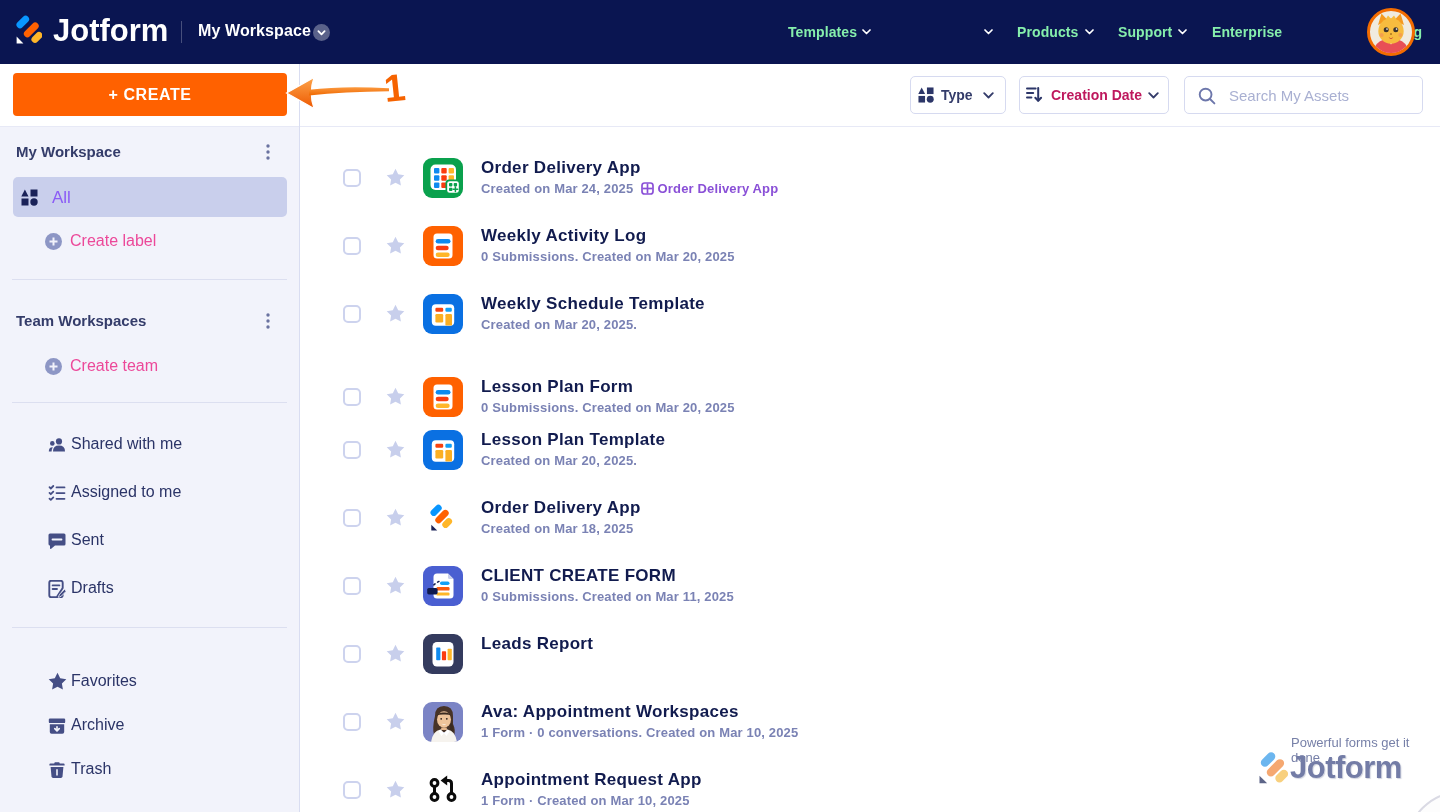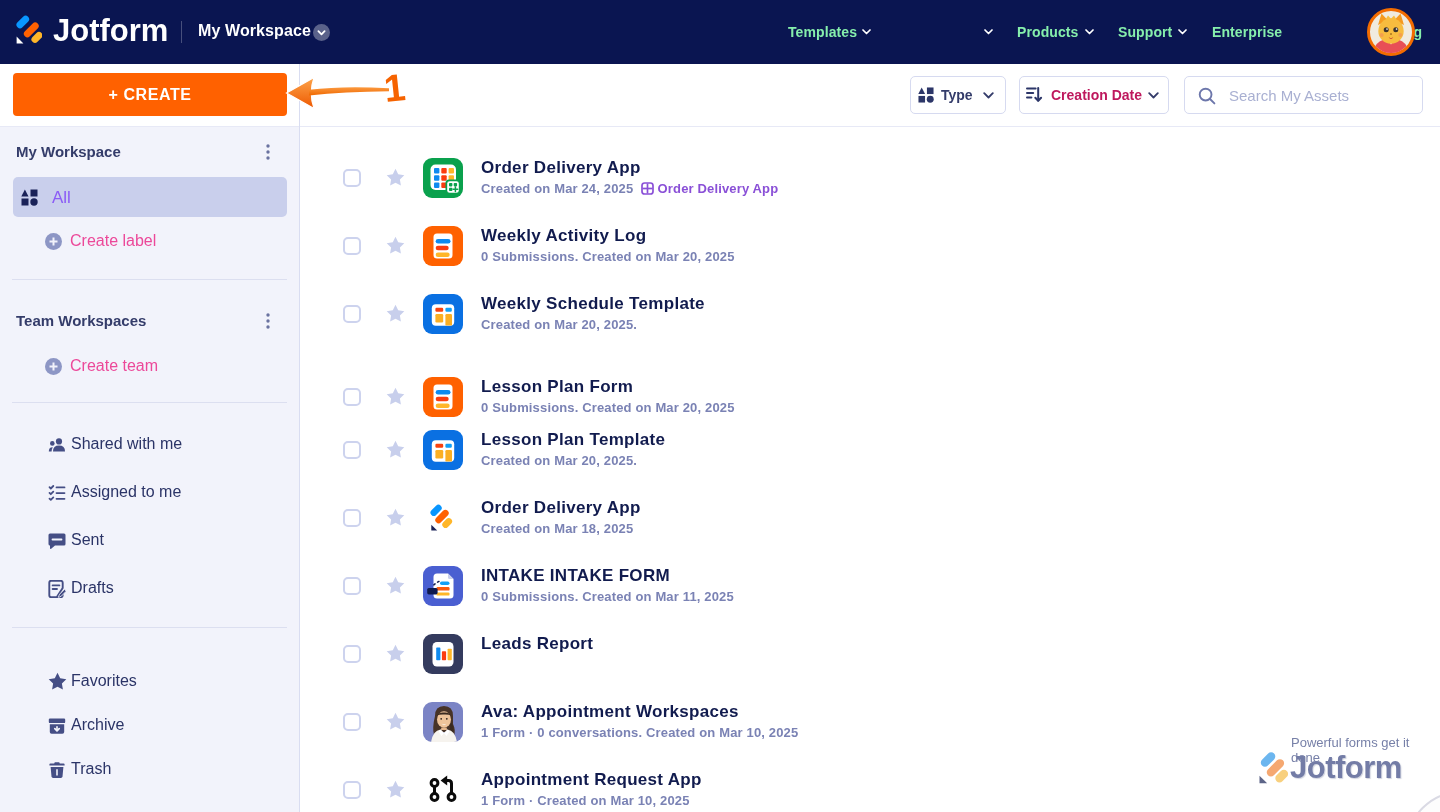--- a/index.html
+++ b/index.html
@@ -353,21 +353,21 @@
   <svg class="ricon" width="40" height="40" viewBox="0 0 40 40">
     <rect width="40" height="40" rx="9" fill="#4a5fd1"></rect>
     <path d="M14,7.5 L25,7.5 L30.5,13 L30.5,29 Q30.5,32.5 27,32.5 L14,32.5 Q10.5,32.5 10.5,29 L10.5,11 Q10.5,7.5 14,7.5 Z" fill="#fff"></path>
     <path d="M25,7.5 L30.5,13 L26.5,13 Q25,13 25,11.5 Z" fill="#c9cfec"></path>
     <rect x="17" y="15.4" width="9.5" height="3.6" rx="1.8" fill="#12a0f7"></rect>
     <rect x="13.5" y="21" width="13" height="3.6" rx="1.2" fill="#fb5a10"></rect>
     <rect x="13.5" y="26.4" width="13" height="3.2" rx="1.2" fill="#ffb629"></rect>
     <rect x="4.2" y="22" width="10.4" height="6.4" rx="1.6" fill="#101a4e"></rect>
     <path d="M10.8,18.9 L12.6,17.5 M14.6,16.2 L16.2,15.3" stroke="#101a4e" stroke-width="1.5" stroke-linecap="round" stroke-dasharray="1.6 2"></path>
   </svg>
-  <div class="tt">INTAKE INTAKE FORM</div>
+  <div class="tt">CLIENT CREATE FORM</div>
   <div class="st">0 Submissions. Created on Mar 11, 2025</div>
 </div>
 
 <div class="row" style="top:620px">
   <div class="cb"></div>
   <svg class="star" width="19" height="19" viewBox="0 0 19 19">
       <use href="#star"></use>
     </svg>
   <svg class="ricon" width="40" height="40" viewBox="0 0 40 40">
     <rect width="40" height="40" rx="9" fill="#343b5e"></rect>

